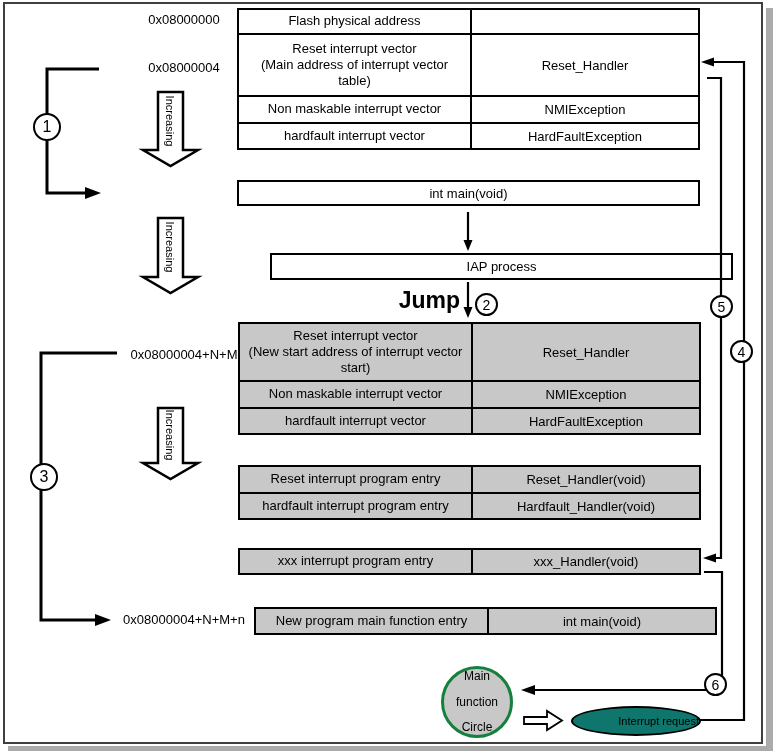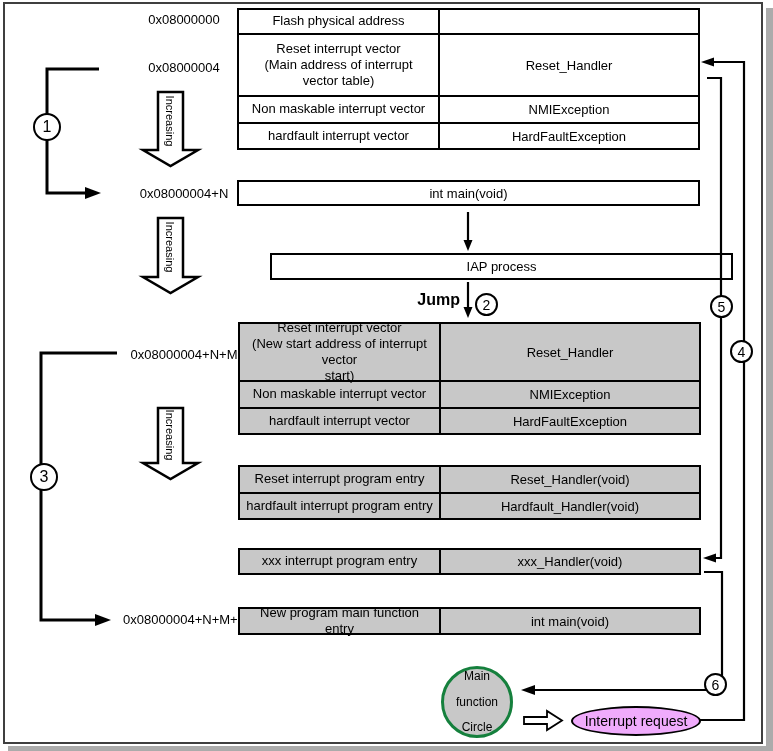--- a/index.html
+++ b/index.html
@@ -11,52 +11,52 @@
            border:2px solid #3f3f3f; box-sizing:border-box; }
   .shadow-r { position:absolute; left:766px; top:8px; width:7px; height:743px; background:#ababab; }
   .shadow-b { position:absolute; left:8px; top:746px; width:765px; height:5px; background:#ababab; }
 
   svg.lines { position:absolute; left:0; top:0; z-index:3; pointer-events:none; }
 
   .tbl { position:absolute; width:463px; z-index:2; }
   .trow { display:flex; border:2px solid #000; box-sizing:border-box; margin-top:-2px; background:#fff; }
   .tbl .trow:first-child { margin-top:0; }
   .tbl.gray .trow { background:#c8c8c8; }
-  .cl { width:201px; box-sizing:border-box; border-right:2px solid #000;
+  .cl { width:233px; box-sizing:border-box; border-right:2px solid #000;
         display:flex; flex-direction:column; align-items:center; justify-content:center;
         text-align:center; font-size:13px; line-height:1.25; padding:1px 6px; }
   .cr { flex:1; display:flex; align-items:center; justify-content:center;
         text-align:center; font-size:13px; padding:1px 6px; box-sizing:border-box; }
 
   .procbox { position:absolute; left:237px; top:253px; width:463px; height:27px;
              border:2px solid #000; box-sizing:border-box; background:#fff; z-index:2;
              display:flex; align-items:center; justify-content:center; font-size:13px;margin-left:33px; }
 
   .addr { position:absolute; left:104px; width:160px; height:16px; text-align:center;
           font-size:13px; line-height:16px; z-index:2; }
 
   .inc { position:absolute; width:60px; height:14px; display:flex; align-items:center; justify-content:center;
          font-size:11px; transform:rotate(90deg); z-index:4; }
 
   .jump { position:absolute; left:360px; top:291px; width:100px; text-align:right;
-          font-size:16px; font-weight:bold; line-height:18px; z-index:2; }
+          font-size:23px; font-weight:bold; line-height:18px; z-index:2; }
 
   .badge { position:absolute; border:2px solid #000; border-radius:50%; background:#fff;
            box-sizing:border-box; display:flex; align-items:center; justify-content:center;
            z-index:5; font-size:14px; }
   .badge.big { width:28px; height:28px; font-size:16px; }
   .badge.sm  { width:23px; height:23px; }
 
   .mcircle { position:absolute; left:441px; top:666px; width:72px; height:72px;
              border:3px solid #15803d; border-radius:50%; background:#c8c8c8; box-sizing:border-box;
              display:flex; flex-direction:column; align-items:center; justify-content:space-between;
              font-size:12px; line-height:1.25; z-index:2; text-align:center; }
   .ellipse { position:absolute; left:571px; top:706px; width:130px; height:30px;
-             border:2px solid #000; border-radius:50% / 50%; background:#f0abfc; box-sizing:border-box;
-             display:flex; align-items:center; justify-content:center; font-size:14px; z-index:2; }
+             border:2px solid #000; border-radius:50% / 50%; background:#0f766e; box-sizing:border-box;
+             display:flex; align-items:center; justify-content:flex-end; font-size:11px; z-index:2; }
 </style>
 </head>
 <body>
 
 <div id="stage">
 
   <div class="shadow-r"></div>
   <div class="shadow-b"></div>
   <div class="frame"></div>
 
@@ -107,21 +107,20 @@
       <polygon points="521,690 535,685 535,695" stroke="none"></polygon>
     </g>
 
     <g>
       <polygon points="524,717 547,717 547,711 562,720.5 547,730 547,724 524,724" fill="#fff" stroke="#000" stroke-width="1.8"></polygon>
     </g>
   </svg>
 
   <div class="addr" style="top:12px">0x08000000</div>
   <div class="addr" style="top:60px">0x08000004</div>
-  <div class="addr" style="top:186px">0x08000004+N</div>
   <div class="addr" style="top:347px">0x08000004+N+M</div>
   <div class="addr" style="top:612px">0x08000004+N+M+n</div>
 
   <div class="tbl" style="left:237px; top:8px;">
     <div class="trow" style="height:27px">
       <div class="cl">
           <span>Flash physical address</span>
         </div>
     </div>
     <div class="trow" style="height:64px">
@@ -217,21 +216,21 @@
     <div class="trow" style="height:27px">
       <div class="cl">
           <span>xxx interrupt program entry</span>
         </div>
       <div class="cr">
           <span>xxx_Handler(void)</span>
         </div>
     </div>
   </div>
 
-  <div class="tbl gray" style="left:238px; top:607px;">
+  <div class="tbl gray" style="left:254px; top:607px;">
     <div class="trow" style="height:28px">
       <div class="cl">
           <span>New program main function entry</span>
         </div>
       <div class="cr">
           <span>int main(void)</span>
         </div>
     </div>
   </div>
 

